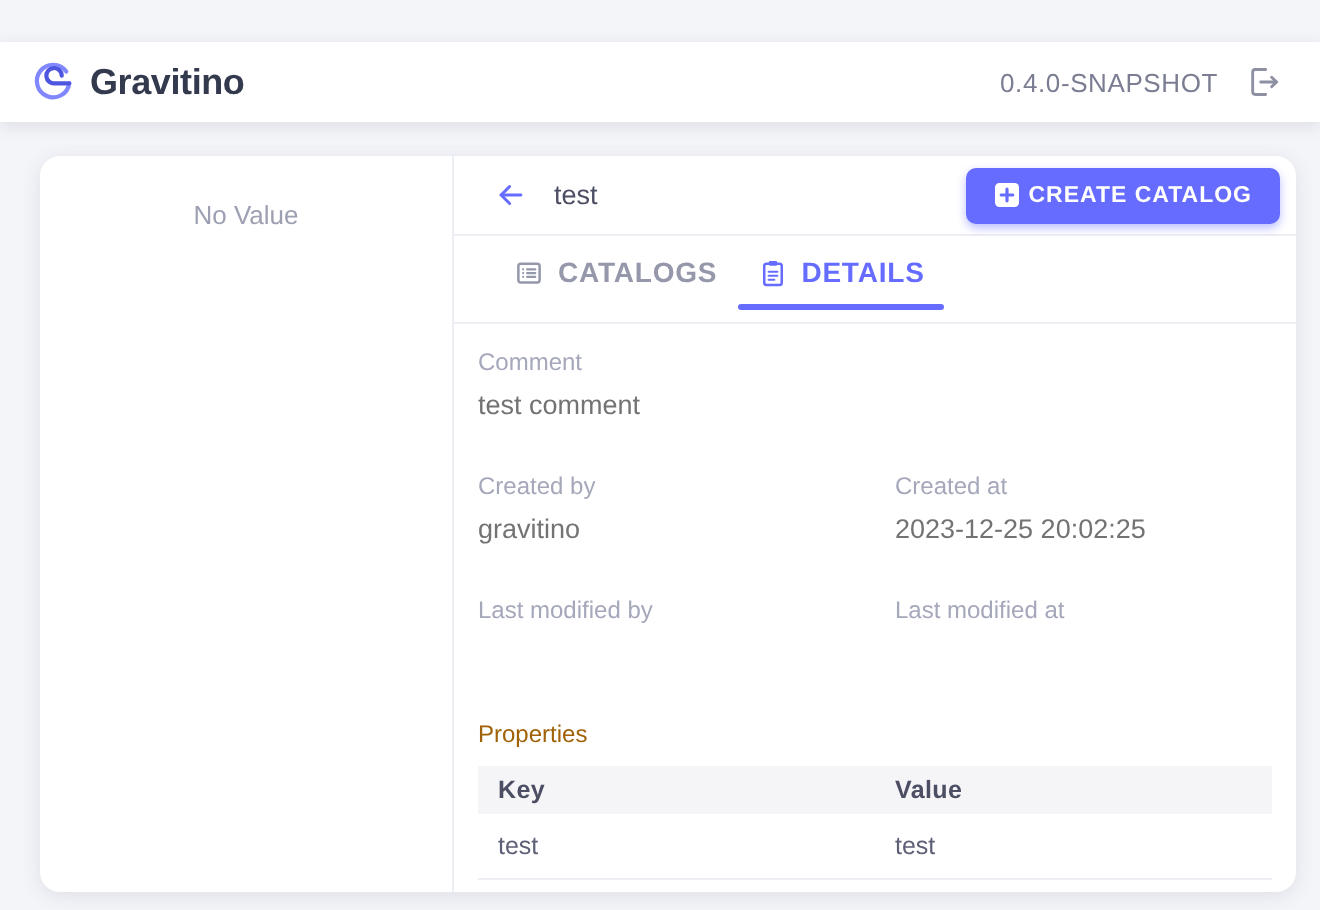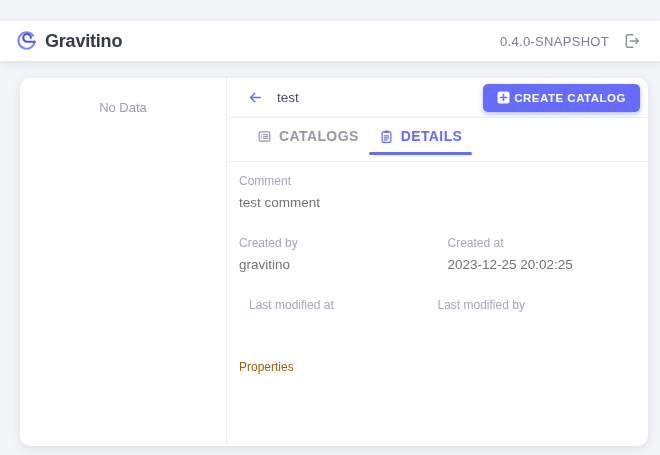--- a/index.html
+++ b/index.html
@@ -95,21 +95,21 @@
           <path d="M10 12h9.5"></path>
           <path d="M16.6 9.1l2.9 2.9-2.9 2.9"></path>
         </svg>
       </span>
     </div>
   </div>
 
   <div class="card">
 
     <div class="tree-panel">
-      <div class="no-data">No Data</div>
+      <div class="no-data">No Value</div>
     </div>
 
     <div class="detail-panel">
 
       <div class="panel-header">
         <span class="back-btn">
           <svg width="17" height="17" viewBox="0 0 24 24" fill="none" stroke="#666CFF" stroke-width="2.1" stroke-linecap="round" stroke-linejoin="round">
             <path d="M19 12H5"></path>
               <path d="M11 6l-6 6 6 6"></path>
           </svg>
@@ -161,30 +161,44 @@
             <div class="field-label">Created by</div>
             <div class="field-value">gravitino</div>
           </div>
           <div class="field col2">
             <div class="field-label">Created at</div>
             <div class="field-value">2023-12-25 20:02:25</div>
           </div>
         </div>
 
         <div class="grid2">
+          <div class="field">
+            <div class="field-label">Last modified by</div>
+            <div class="field-value"></div>
+          </div>
           <div class="field col2">
             <div class="field-label">Last modified at</div>
             <div class="field-value"></div>
           </div>
-          <div class="field">
-            <div class="field-label">Last modified by</div>
-            <div class="field-value"></div>
-          </div>
         </div>
 
         <div>
           <div class="props-label">Properties</div>
+          <table class="props-table">
+            <thead>
+              <tr>
+                <th>Key</th>
+                <th>Value</th>
+              </tr>
+            </thead>
+            <tbody>
+              <tr>
+                <td>test</td>
+                <td>test</td>
+              </tr>
+            </tbody>
+          </table>
         </div>
 
       </div>
     </div>
   </div>
 </div>
 
 </body></html>

